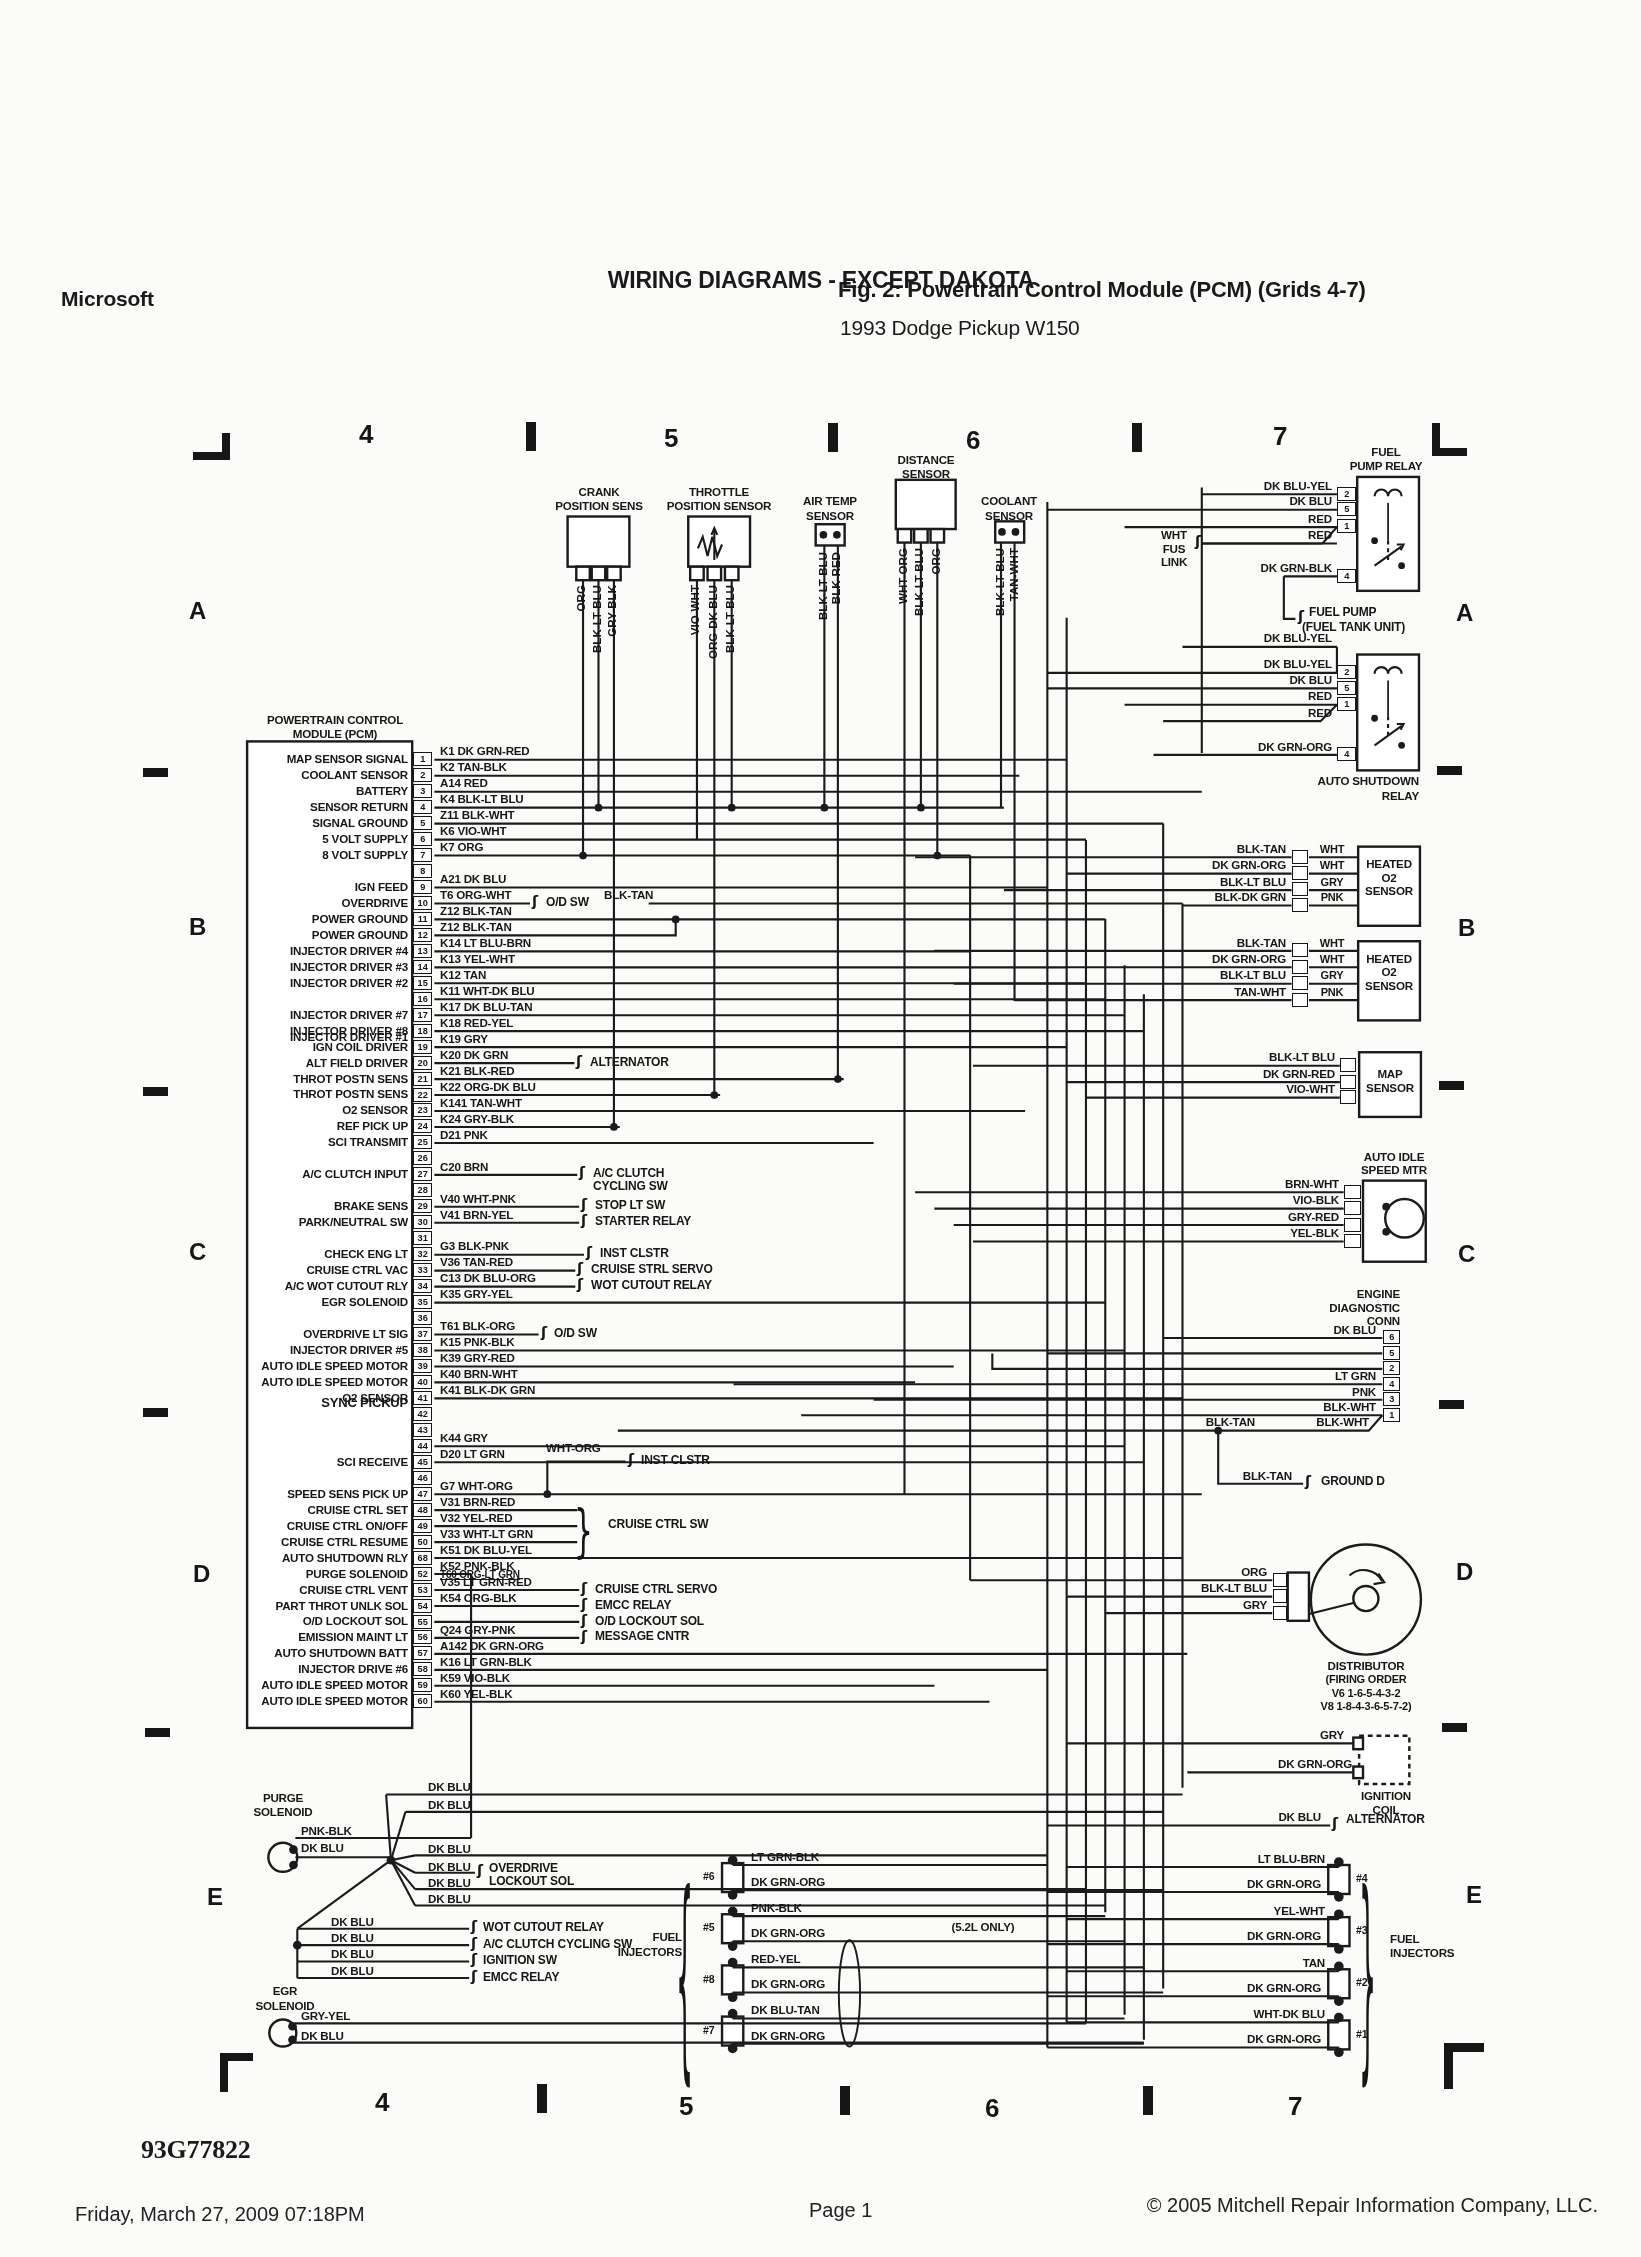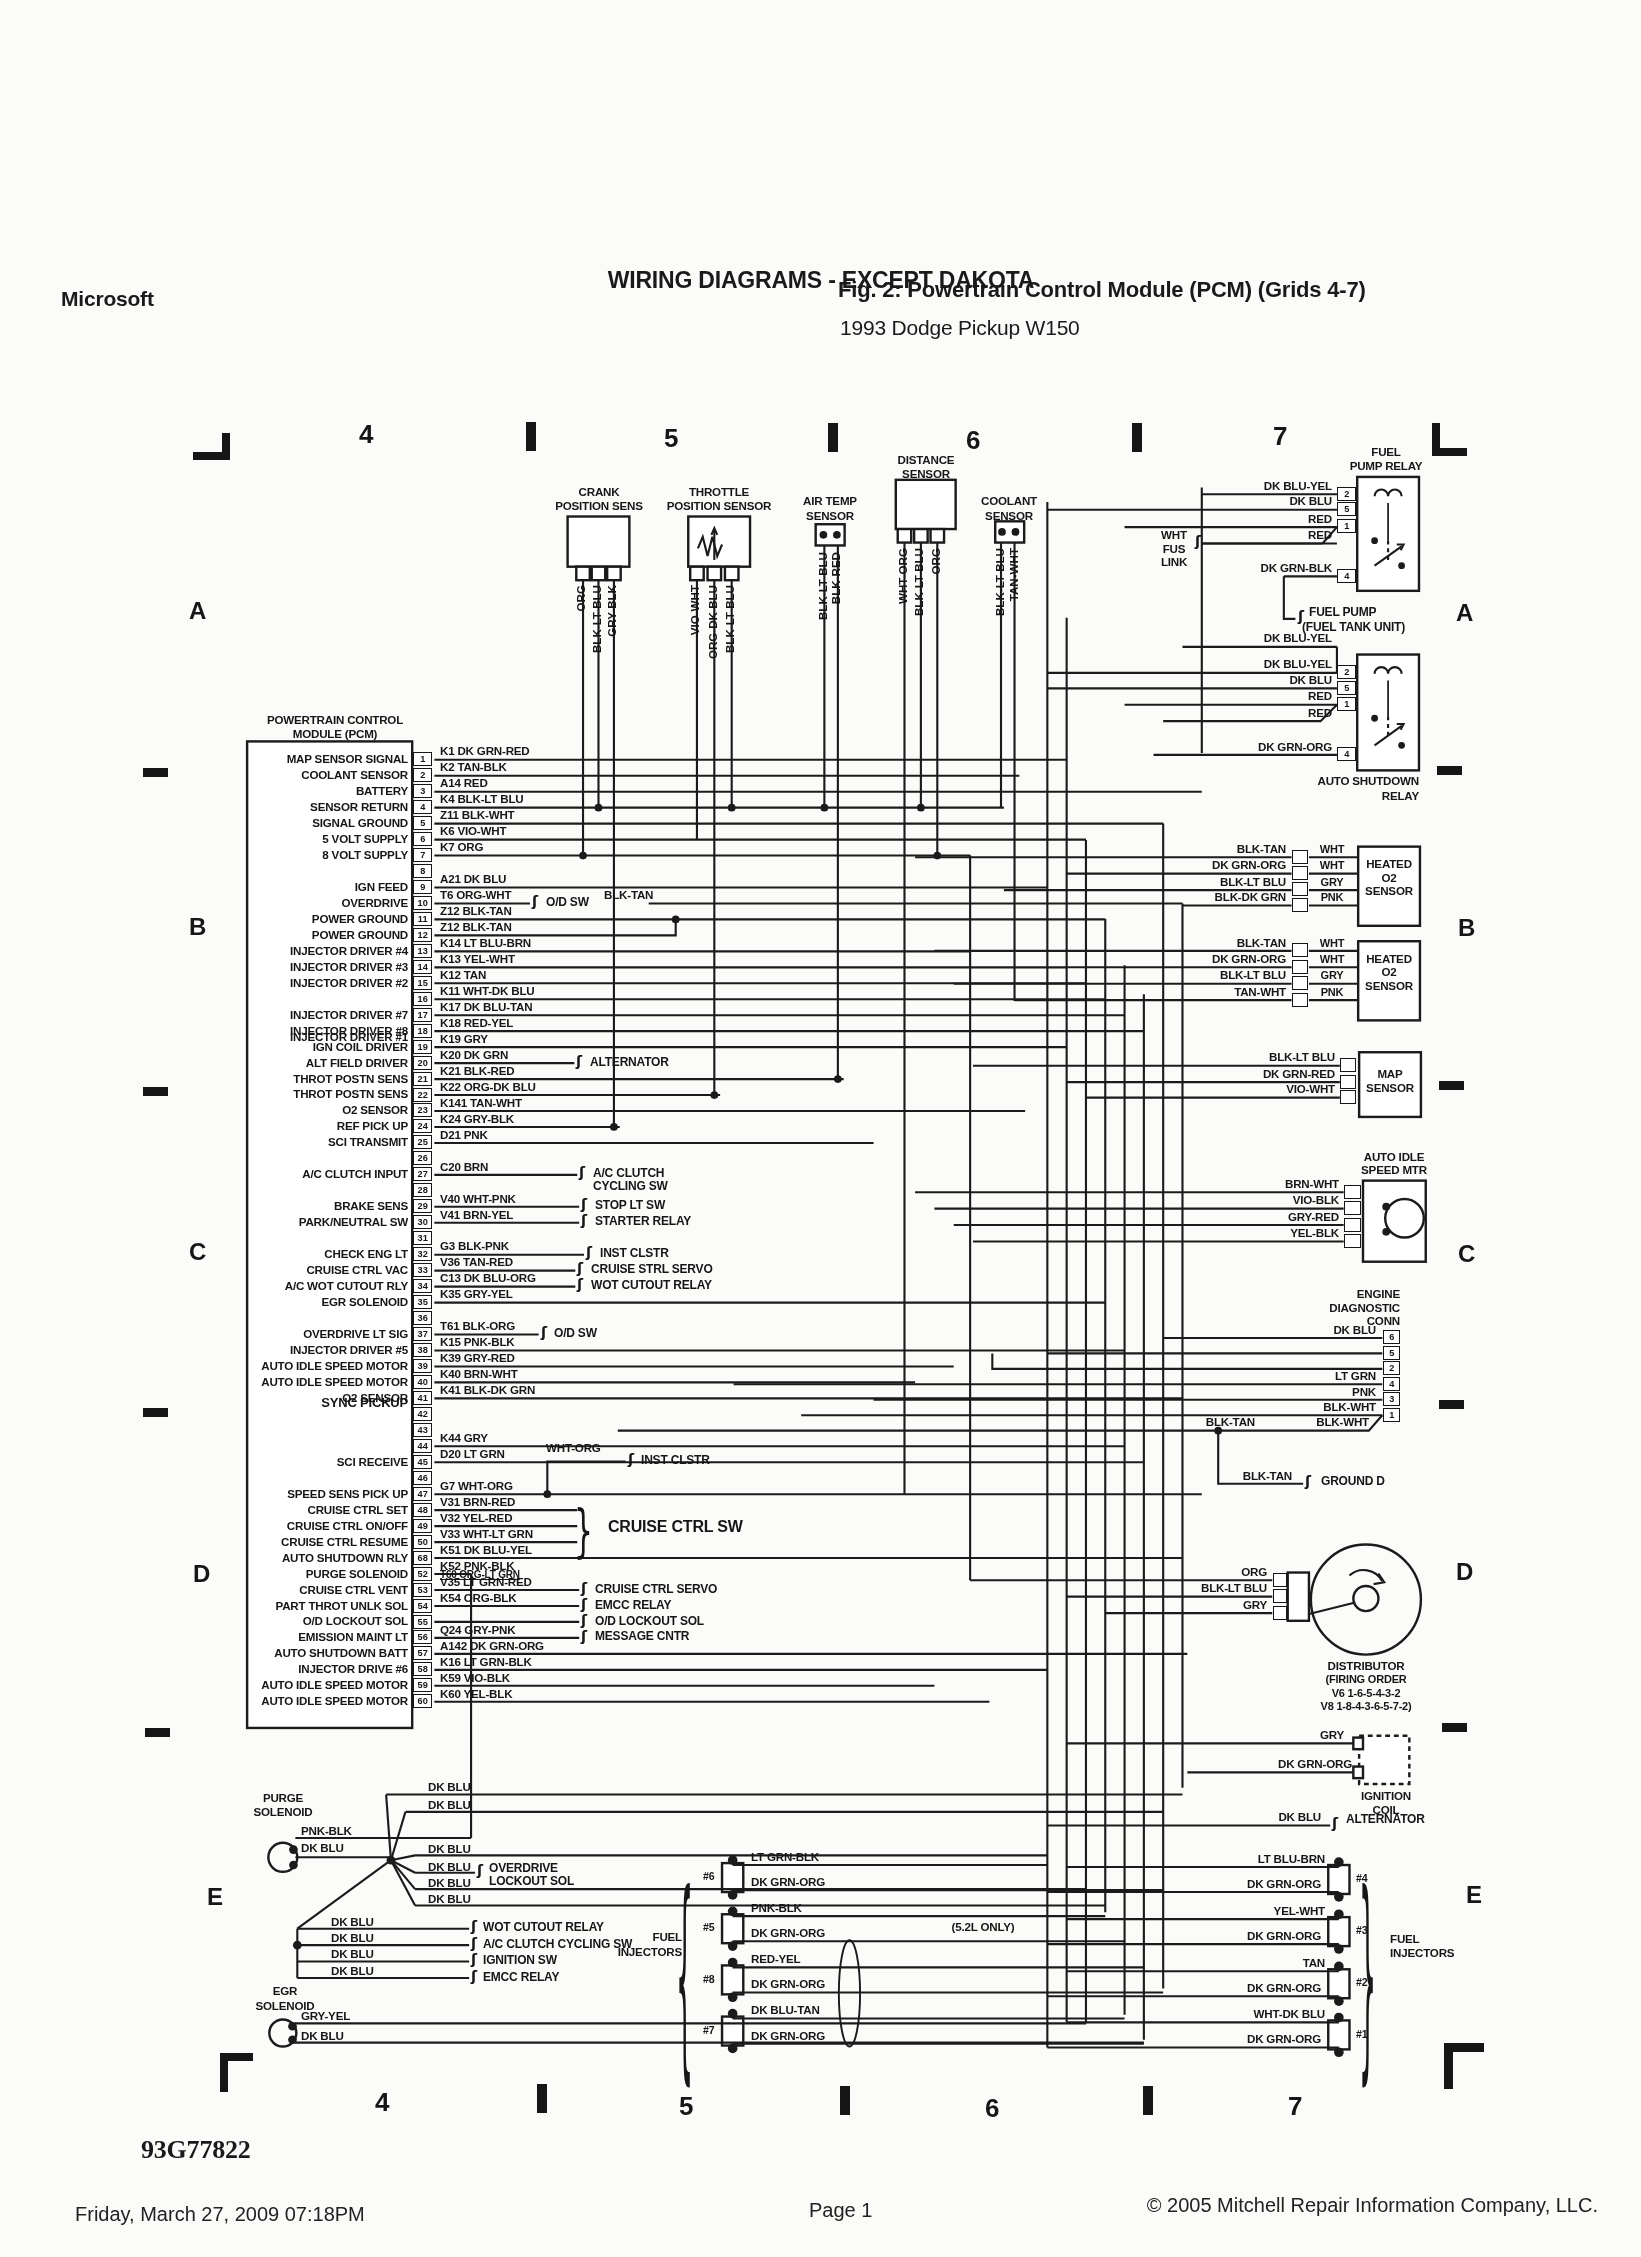--- a/index.html
+++ b/index.html
@@ -532,21 +532,21 @@
       <div class="cell" style="left: 413px; top: 1662px; width: 17.4px; height: 11.6px;">58</div>
       <div class="lbl r" style="left: 408px; top: 1663px; font-size: 11.6px;">INJECTOR DRIVE #6</div>
       <div class="lbl" style="left: 440px; top: 1656px; font-size: 11.6px;">K16 LT GRN-BLK</div>
       <div class="cell" style="left: 413px; top: 1678px; width: 17.4px; height: 11.6px;">59</div>
       <div class="lbl r" style="left: 408px; top: 1679px; font-size: 11.6px;">AUTO IDLE SPEED MOTOR</div>
       <div class="lbl" style="left: 440px; top: 1672px; font-size: 11.6px;">K59 VIO-BLK</div>
       <div class="cell" style="left: 413px; top: 1694px; width: 17.4px; height: 11.6px;">60</div>
       <div class="lbl r" style="left: 408px; top: 1695px; font-size: 11.6px;">AUTO IDLE SPEED MOTOR</div>
       <div class="lbl" style="left: 440px; top: 1688px; font-size: 11.6px;">K60 YEL-BLK</div>
       <div class="brace" style="left: 574px; top: 1498px; font-size: 54px; transform: scale(0.55, 1.05);">}</div>
-      <div class="lbl" style="left: 608px; top: 1518px; font-size: 16px;">CRUISE CTRL SW</div>
+      <div class="lbl" style="left: 608px; top: 1518px; font-size: 12px;">CRUISE CTRL SW</div>
       <div class="lbl c" style="left: 599px; top: 486px;">CRANK</div>
       <div class="lbl c" style="left: 599px; top: 500px;">POSITION SENS</div>
       <div class="lbl c" style="left: 719px; top: 486px;">THROTTLE</div>
       <div class="lbl c" style="left: 719px; top: 500px;">POSITION SENSOR</div>
       <div class="lbl c" style="left: 830px; top: 495px;">AIR TEMP</div>
       <div class="lbl c" style="left: 830px; top: 510px;">SENSOR</div>
       <div class="lbl c" style="left: 926px; top: 454px;">DISTANCE</div>
       <div class="lbl c" style="left: 926px; top: 468px;">SENSOR</div>
       <div class="lbl c" style="left: 1009px; top: 495px;">COOLANT</div>
       <div class="lbl c" style="left: 1009px; top: 510px;">SENSOR</div>

